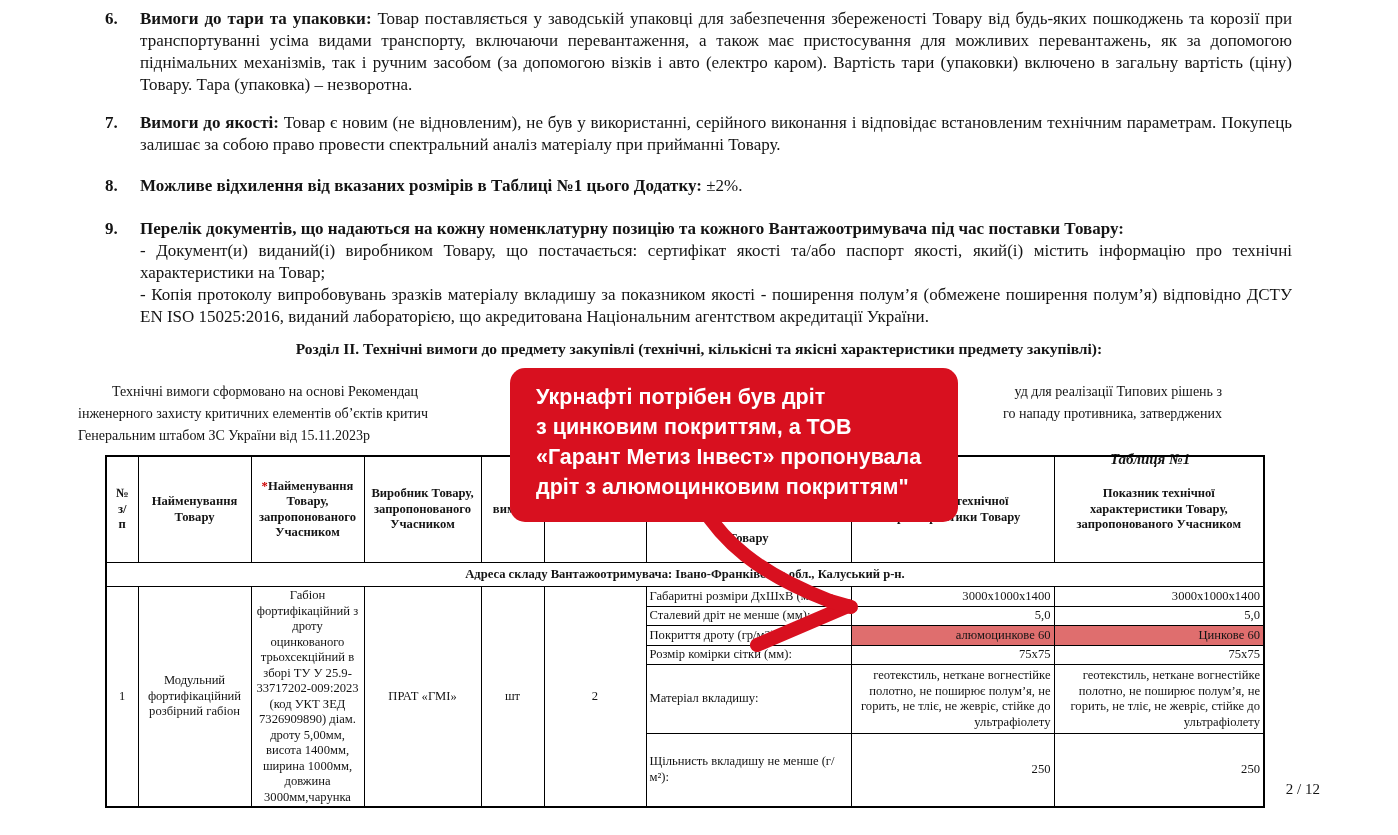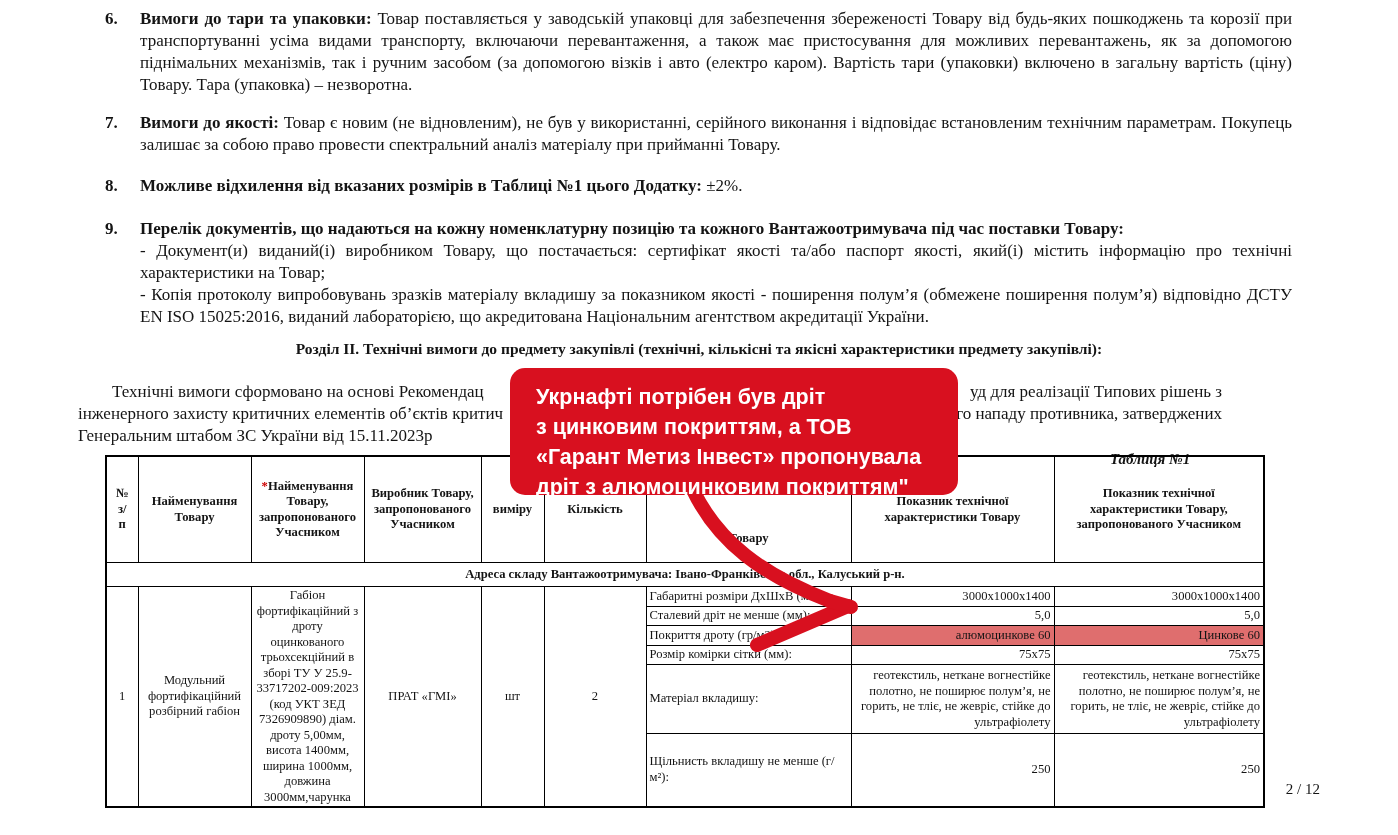--- a/index.html
+++ b/index.html
@@ -5,42 +5,42 @@
   html,body{margin:0;padding:0;background:#fff;}
   .page{position:relative;width:1398px;height:835px;background:#ffffff;overflow:hidden;
         font-family:"Liberation Serif",serif;color:#141414;}
   
   .item{position:absolute;left:105px;width:1187px;padding-left:35px;box-sizing:border-box;
         text-align:justify;font-size:17px;line-height:22px;}
   .item .num{position:absolute;left:0;top:0;font-weight:bold;}
   .lead{font-weight:bold;}
   .sub{text-align:justify;}
   
-  .frag{position:absolute;font-size:17px;line-height:22px;white-space:nowrap;}
+  .frag{position:absolute;font-size:14px;line-height:22px;white-space:nowrap;}
   .section-title{position:absolute;left:105px;top:339px;width:1188px;text-align:center;
                  font-weight:bold;font-size:15.5px;line-height:19px;}
   .table-caption{position:absolute;left:1110px;top:430px;font-weight:bold;font-style:italic;font-size:15px;margin-top:21px;}
   
   .tblwrap{position:absolute;left:105px;top:455px;z-index:1;}
   table.doc{border-collapse:collapse;table-layout:fixed;width:1158px;border:2px solid #000;}
   table.doc th,table.doc td{border:1px solid #000;padding:1px 3px;font-size:12.6px;line-height:15.5px;
         vertical-align:middle;overflow:hidden;}
   table.doc th{font-weight:bold;text-align:center;}
   th.header{height:88px;}
   .prelines{white-space:pre-line;}
   .vbottom{vertical-align:bottom !important;padding-bottom:16px !important;}
   .band{font-weight:bold;text-align:center;height:21px;font-size:13px;}
   .cellc{text-align:center;}
   .char-label{text-align:left;}
   .char-val{text-align:right;}
   .hl{background:#df6e6e;}
   .req{color:#cc0000;font-weight:bold;}
   .longcell{font-size:12.4px;line-height:16.6px;}
   
-  .callout{position:absolute;left:510px;top:368px;width:448px;height:127px;background:#d8101f;
+  .callout{position:absolute;left:510px;top:368px;width:448px;height:154px;background:#d8101f;
            border-radius:15px;z-index:6;box-sizing:border-box;padding:14px 0 0 26px;
            font-family:"Liberation Sans",sans-serif;font-weight:bold;color:#ffffff;
            font-size:21.5px;line-height:30px;}
   .arrow-svg{position:absolute;left:0;top:0;z-index:5;pointer-events:none;}
   
   .page-num{position:absolute;left:1230px;top:781px;width:90px;font-size:15px;text-align:right;}
   .site{position:absolute;left:560px;top:800px;width:250px;text-align:center;
         font-weight:bold;font-style:italic;font-size:21px;}
 </style>
 </head>

